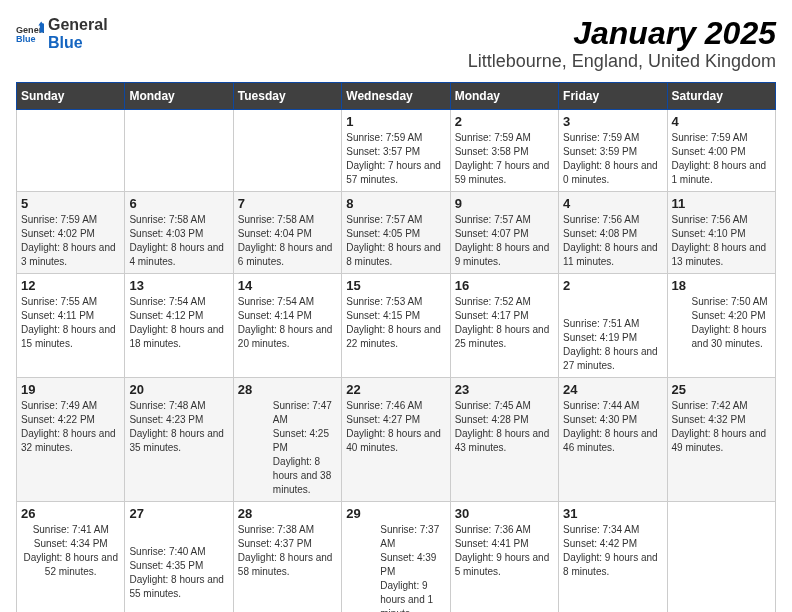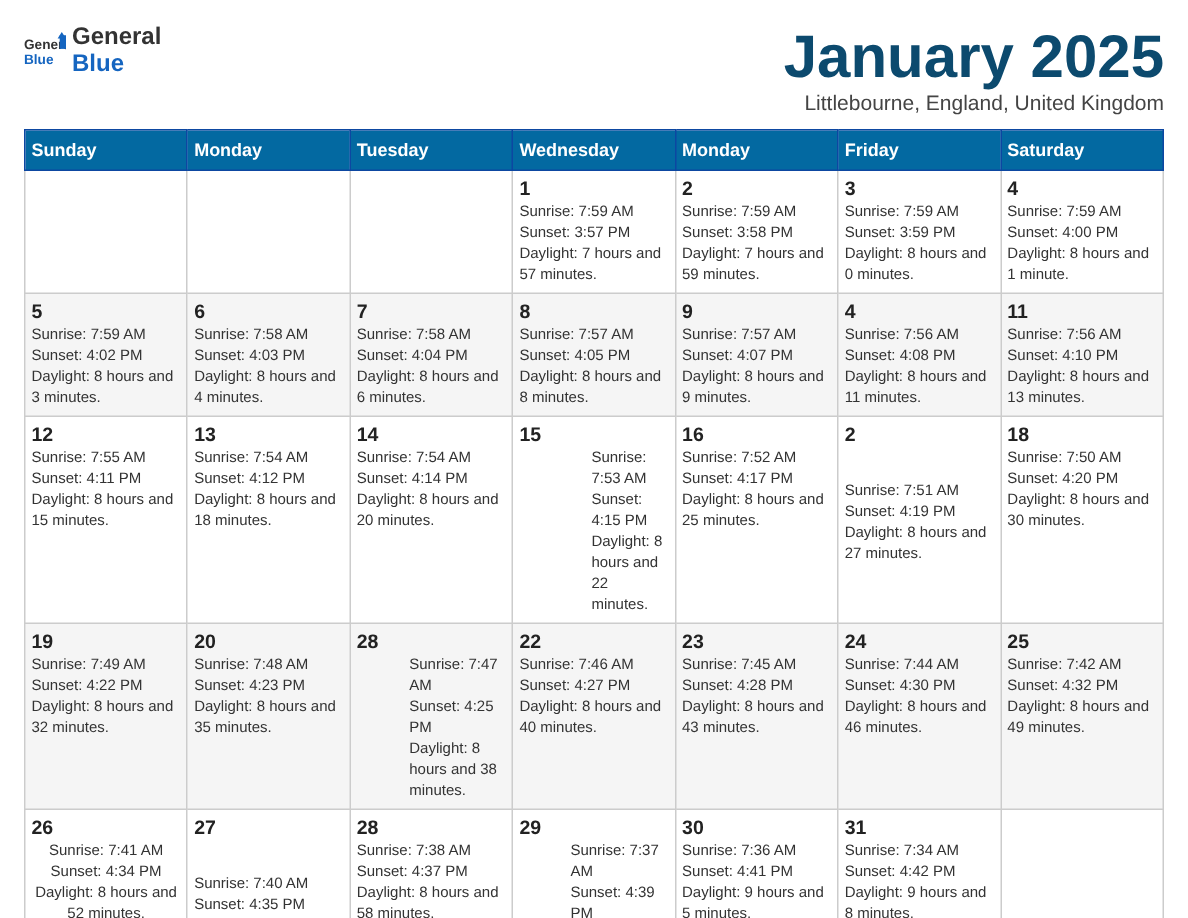--- a/index.html
+++ b/index.html
@@ -22,36 +22,37 @@
       gap: 4px;
     }
     .logo-icon {
       width: 28px;
       height: 28px;
     }
     .title-area {
       text-align: right;
     }
     .calendar-title {
-      font-size: 40px;
+      font-size: 32px;
       font-weight: bold;
-      color: #0c4a6e;
+      color: #000000;
       line-height: 1.1;
+      font-style: italic;
     }
     .calendar-subtitle {
-      font-size: 14px;
+      font-size: 18px;
       color: #444;
     }
     table {
       width: 100%;
       border-collapse: collapse;
       font-size: 11px;
     }
     thead th {
-      background-color: #0369a1;
+      background-color: #404040;
       color: #fff;
       padding: 6px 4px;
       text-align: left;
       font-size: 12px;
       font-weight: bold;
       border: 1px solid #0d47a1;
     }
     tbody td {
       border: 1px solid #ccc;
       vertical-align: top;
@@ -206,39 +207,39 @@
 Daylight: 8 hours and 18 minutes.</div>
         </td>
         <td>
           <div class="day-number">14</div>
           <div class="day-info" style="white-space: pre-line;">Sunrise: 7:54 AM
 Sunset: 4:14 PM
 Daylight: 8 hours and 20 minutes.</div>
         </td>
         <td>
           <div class="day-number">15</div>
-          <div class="day-info" style="white-space: pre-line; margin-left: 48px;">Sunrise: 7:53 AM
+          <div class="day-info" style="white-space: pre-line;">Sunrise: 7:53 AM
 Sunset: 4:15 PM
 Daylight: 8 hours and 22 minutes.</div>
         </td>
         <td>
           <div class="day-number">16</div>
           <div class="day-info" style="white-space: pre-line;">Sunrise: 7:52 AM
 Sunset: 4:17 PM
 Daylight: 8 hours and 25 minutes.</div>
         </td>
         <td>
           <div class="day-number">2</div>
           <div class="day-info" style="white-space: pre-line; margin-top: 24px;">Sunrise: 7:51 AM
 Sunset: 4:19 PM
 Daylight: 8 hours and 27 minutes.</div>
         </td>
         <td>
           <div class="day-number">18</div>
-          <div class="day-info" style="white-space: pre-line;">Sunrise: 7:50 AM
+          <div class="day-info" style="white-space: pre-line; margin-left: 20px;">Sunrise: 7:50 AM
 Sunset: 4:20 PM
 Daylight: 8 hours and 30 minutes.</div>
         </td>
       </tr>
       <tr>
         <td>
           <div class="day-number">19</div>
           <div class="day-info" style="white-space: pre-line;">Sunrise: 7:49 AM
 Sunset: 4:22 PM
 Daylight: 8 hours and 32 minutes.</div>

